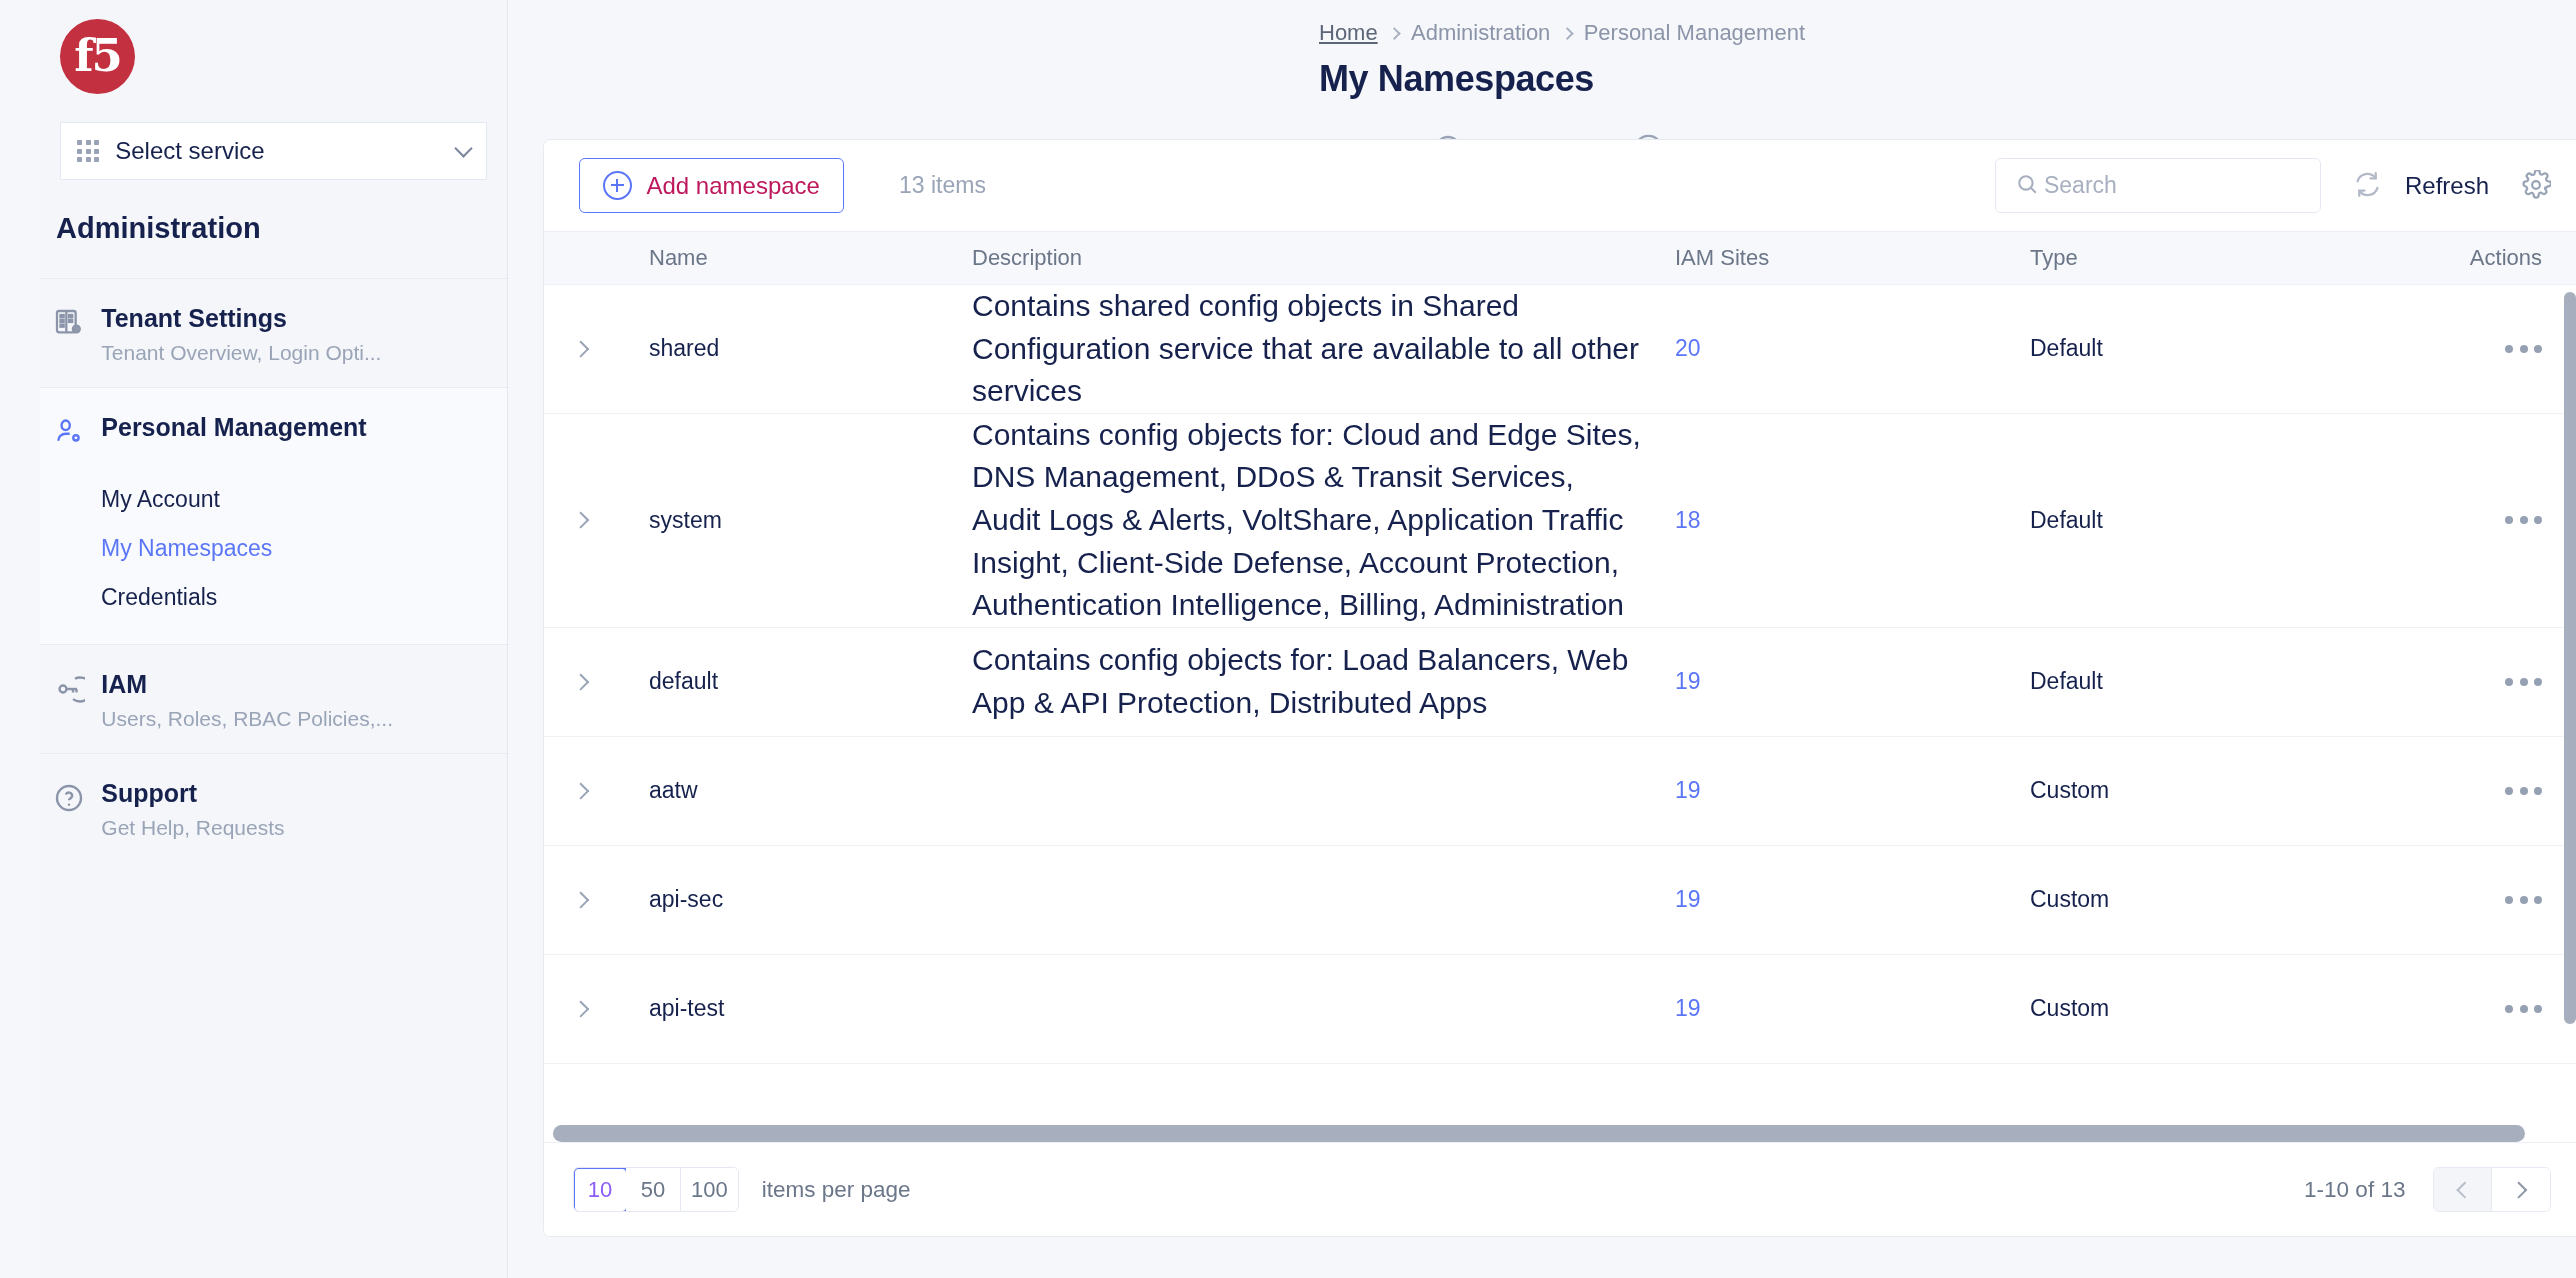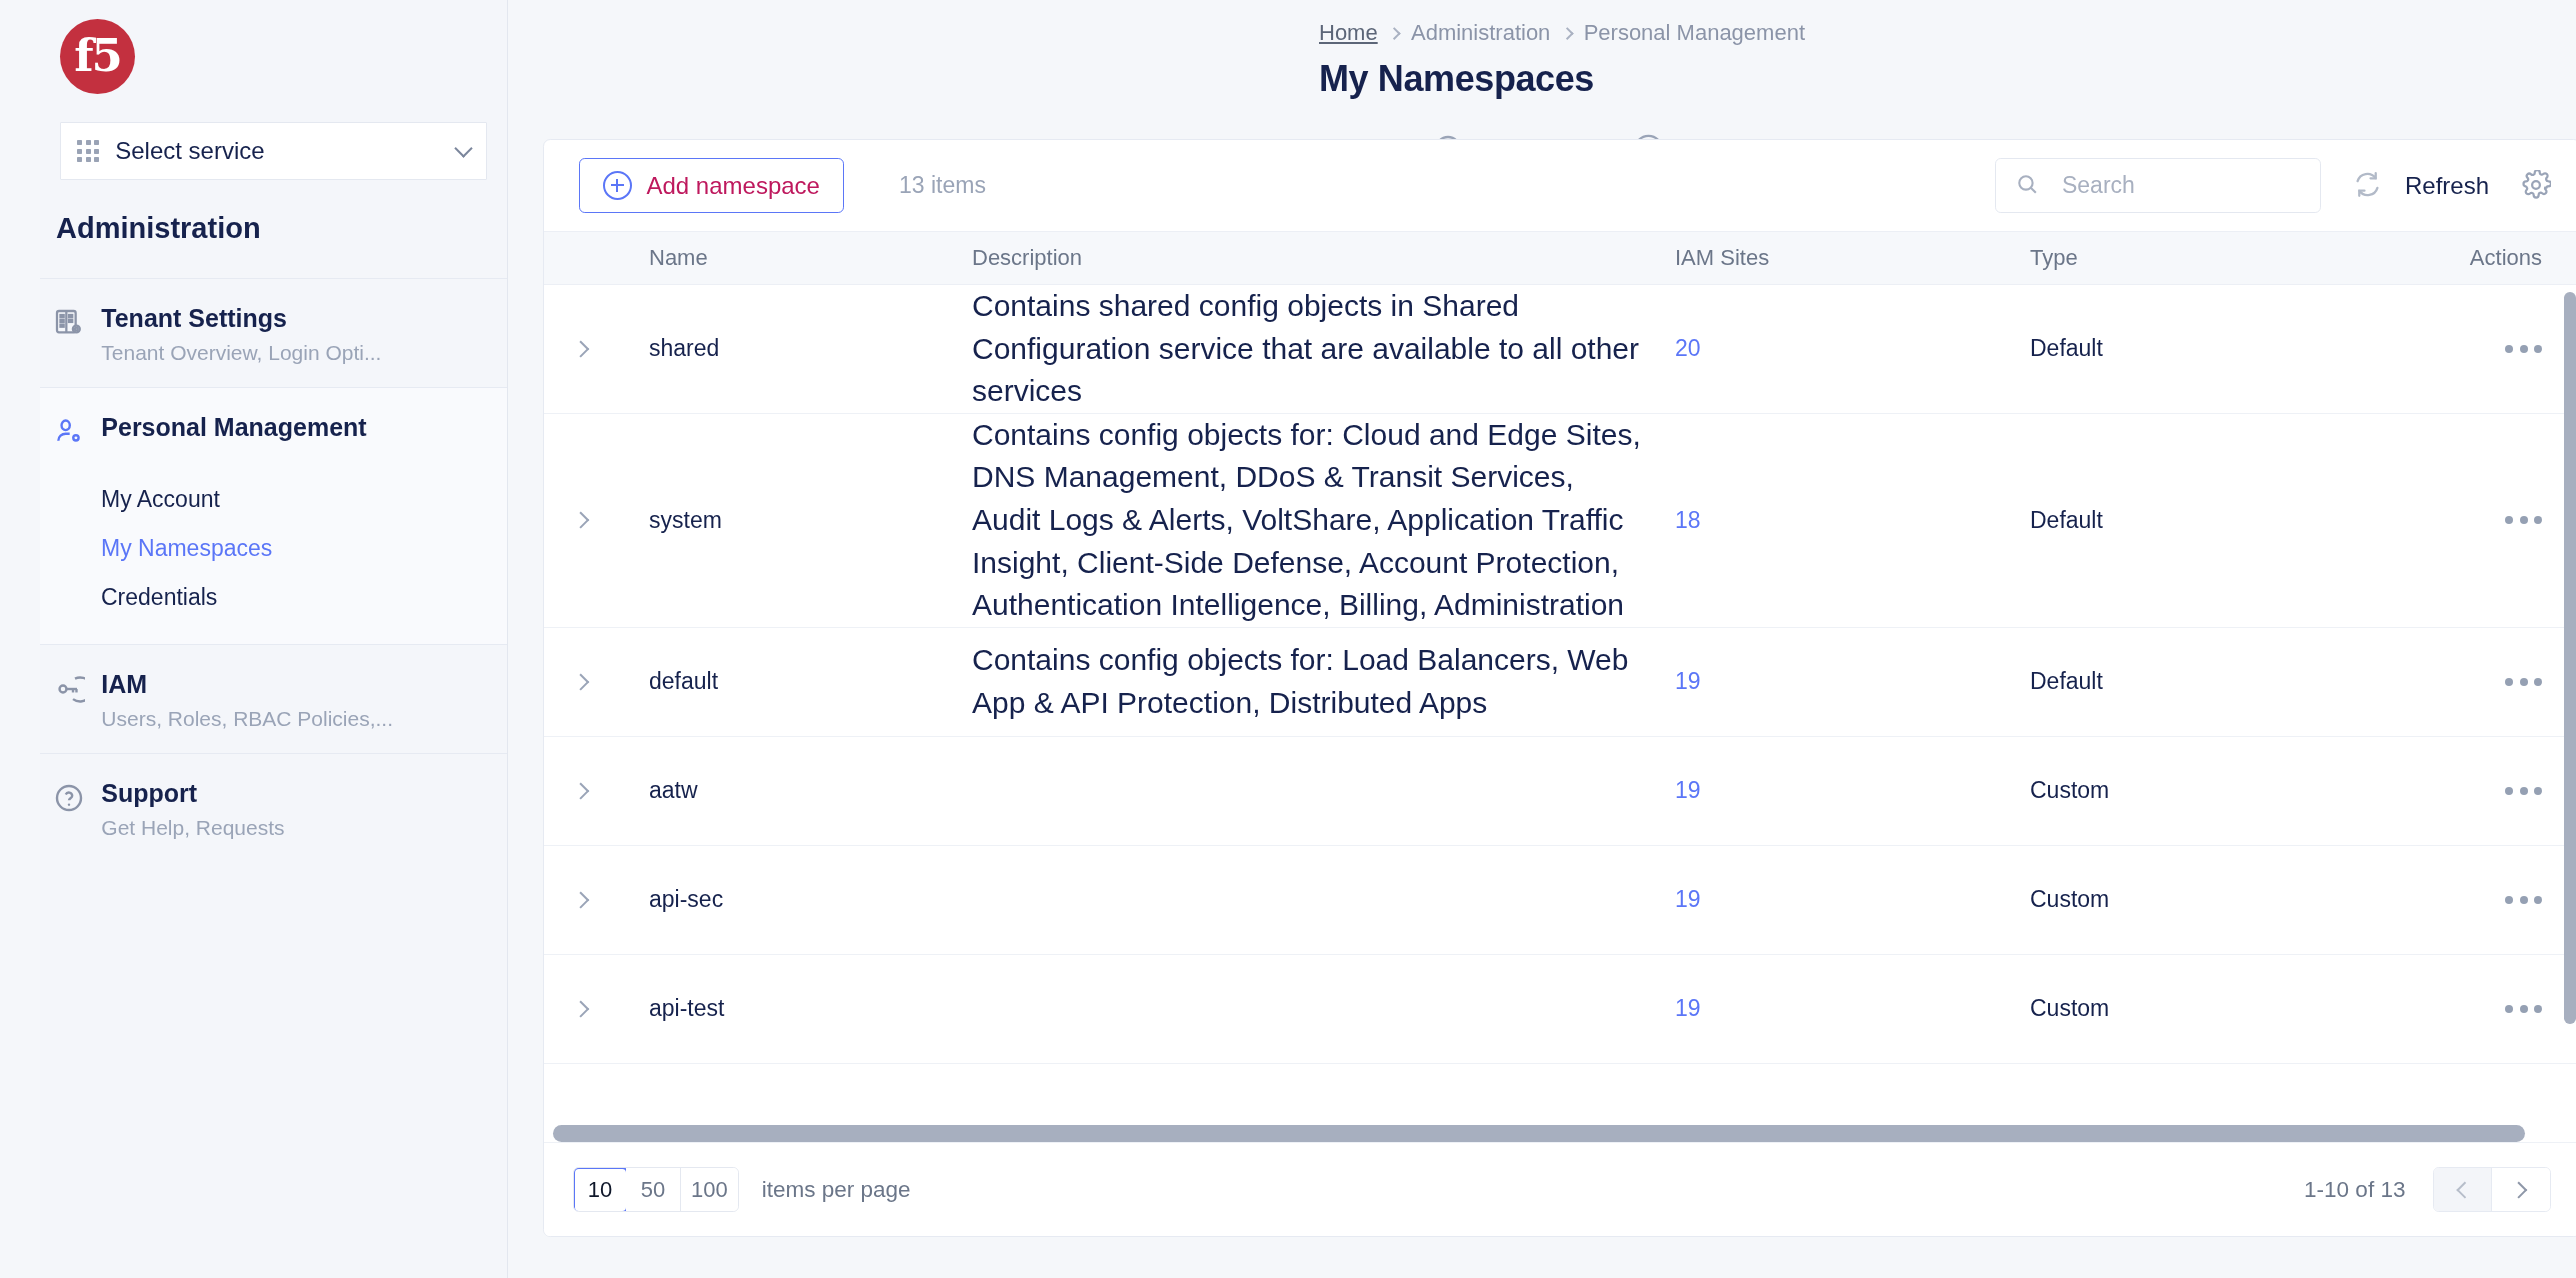--- a/index.html
+++ b/index.html
@@ -114,21 +114,21 @@
   .plus-circle::before, .plus-circle::after {
     content: ""; position: absolute; background: #5b76f7;
   }
   .plus-circle::before { left: 5.8px; right: 5.8px; top: 11px; height: 2.2px; }
   .plus-circle::after { top: 5.8px; bottom: 5.8px; left: 11px; width: 2.2px; }
   .add-label { font-size: 24px; color: #be185d; }
   .item-count { font-size: 23px; color: #9aa4b7; margin-left: 55px; }
   .toolbar-right { margin-left: auto; display: flex; align-items: center; gap: 32px; }
   .search-box {
     width: 326px; height: 55px; border: 1.5px solid #e4e8f0; border-radius: 5.8px;
-    display: flex; align-items: center; padding: 0 19px; gap: 22px; background: #fff;
+    display: flex; align-items: center; padding: 0 19px; gap: 4px; background: #fff;
   }
   .search-input {
     border: none; outline: none; font-size: 23px; color: #16224d;
     background: transparent; width: 100%; font-family: "Liberation Sans", sans-serif;
   }
   .search-input::placeholder { color: #a8b0c0; }
   .refresh-btn { display: flex; align-items: center; gap: 23px; cursor: pointer; }
   .refresh-label { font-size: 24px; color: #16224d; }
 
   
@@ -183,21 +183,21 @@
     padding: 0 29px 0 29px; flex-shrink: 0; border-top: 1.5px solid #eef1f6; background: #fff;
   }
   .pagesize { display: flex; border: 1.5px solid #e4e8f0; border-radius: 5.8px; overflow: hidden; height: 45px; }
   .ps-opt {
     min-width: 55px; display: flex; align-items: center; justify-content: center;
     font-size: 22px; color: #6b7689; border-right: 1.5px solid #e4e8f0; cursor: pointer; background: #fff;
     padding: 0 10px;
   }
   .ps-opt:last-child { border-right: none; }
   .ps-opt.active {
-    color: #0f172a; border: 2.2px solid #5b76f7; border-radius: 5.8px; margin: -1.5px;
+    color: #8b5cf6; border: 2.2px solid #5b76f7; border-radius: 5.8px; margin: -1.5px;
   }
   .ipp-label { font-size: 22.5px; color: #6b7689; margin-left: 23px; }
   .foot-right { margin-left: auto; display: flex; align-items: center; gap: 27.6px; }
   .range-label { font-size: 22.5px; color: #6b7689; }
   .pager { display: flex; border: 1.5px solid #e6eaf2; border-radius: 5.8px; overflow: hidden; height: 45px; }
   .pg-btn {
     width: 58px; display: flex; align-items: center; justify-content: center;
     cursor: pointer; background: #fff; border-right: 1.5px solid #e6eaf2;
   }
   .pg-btn:last-child { border-right: none; }

